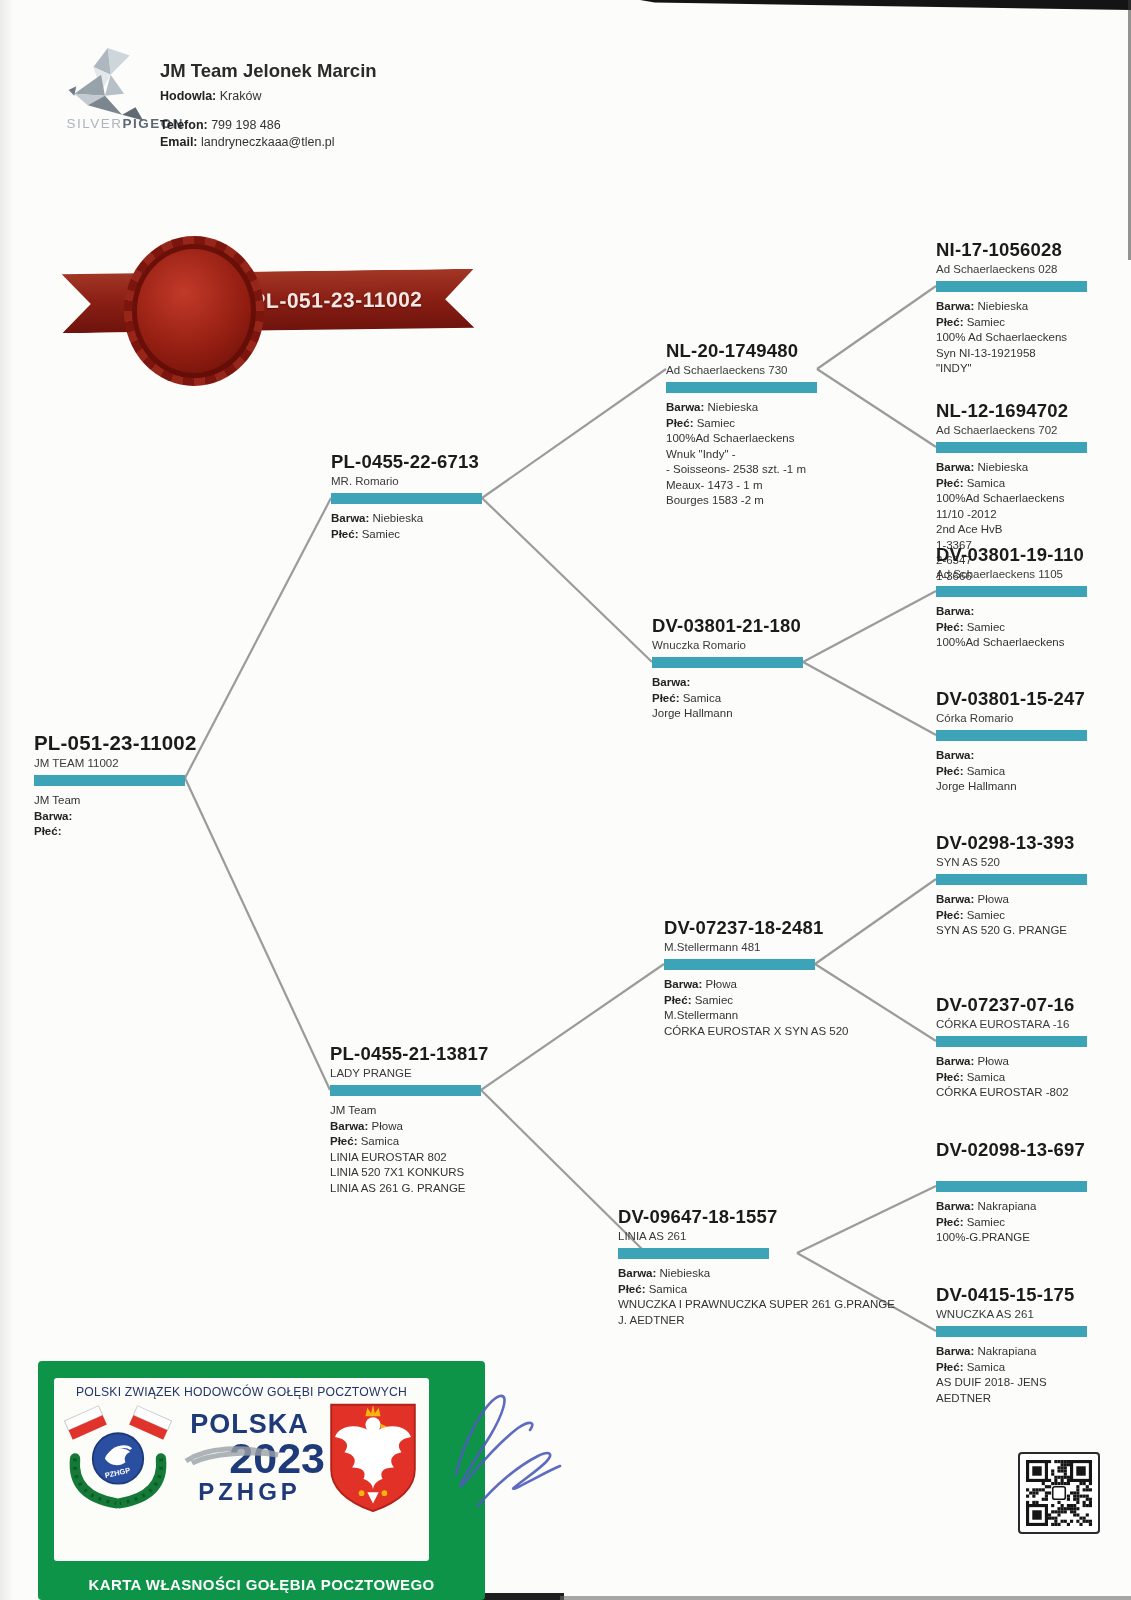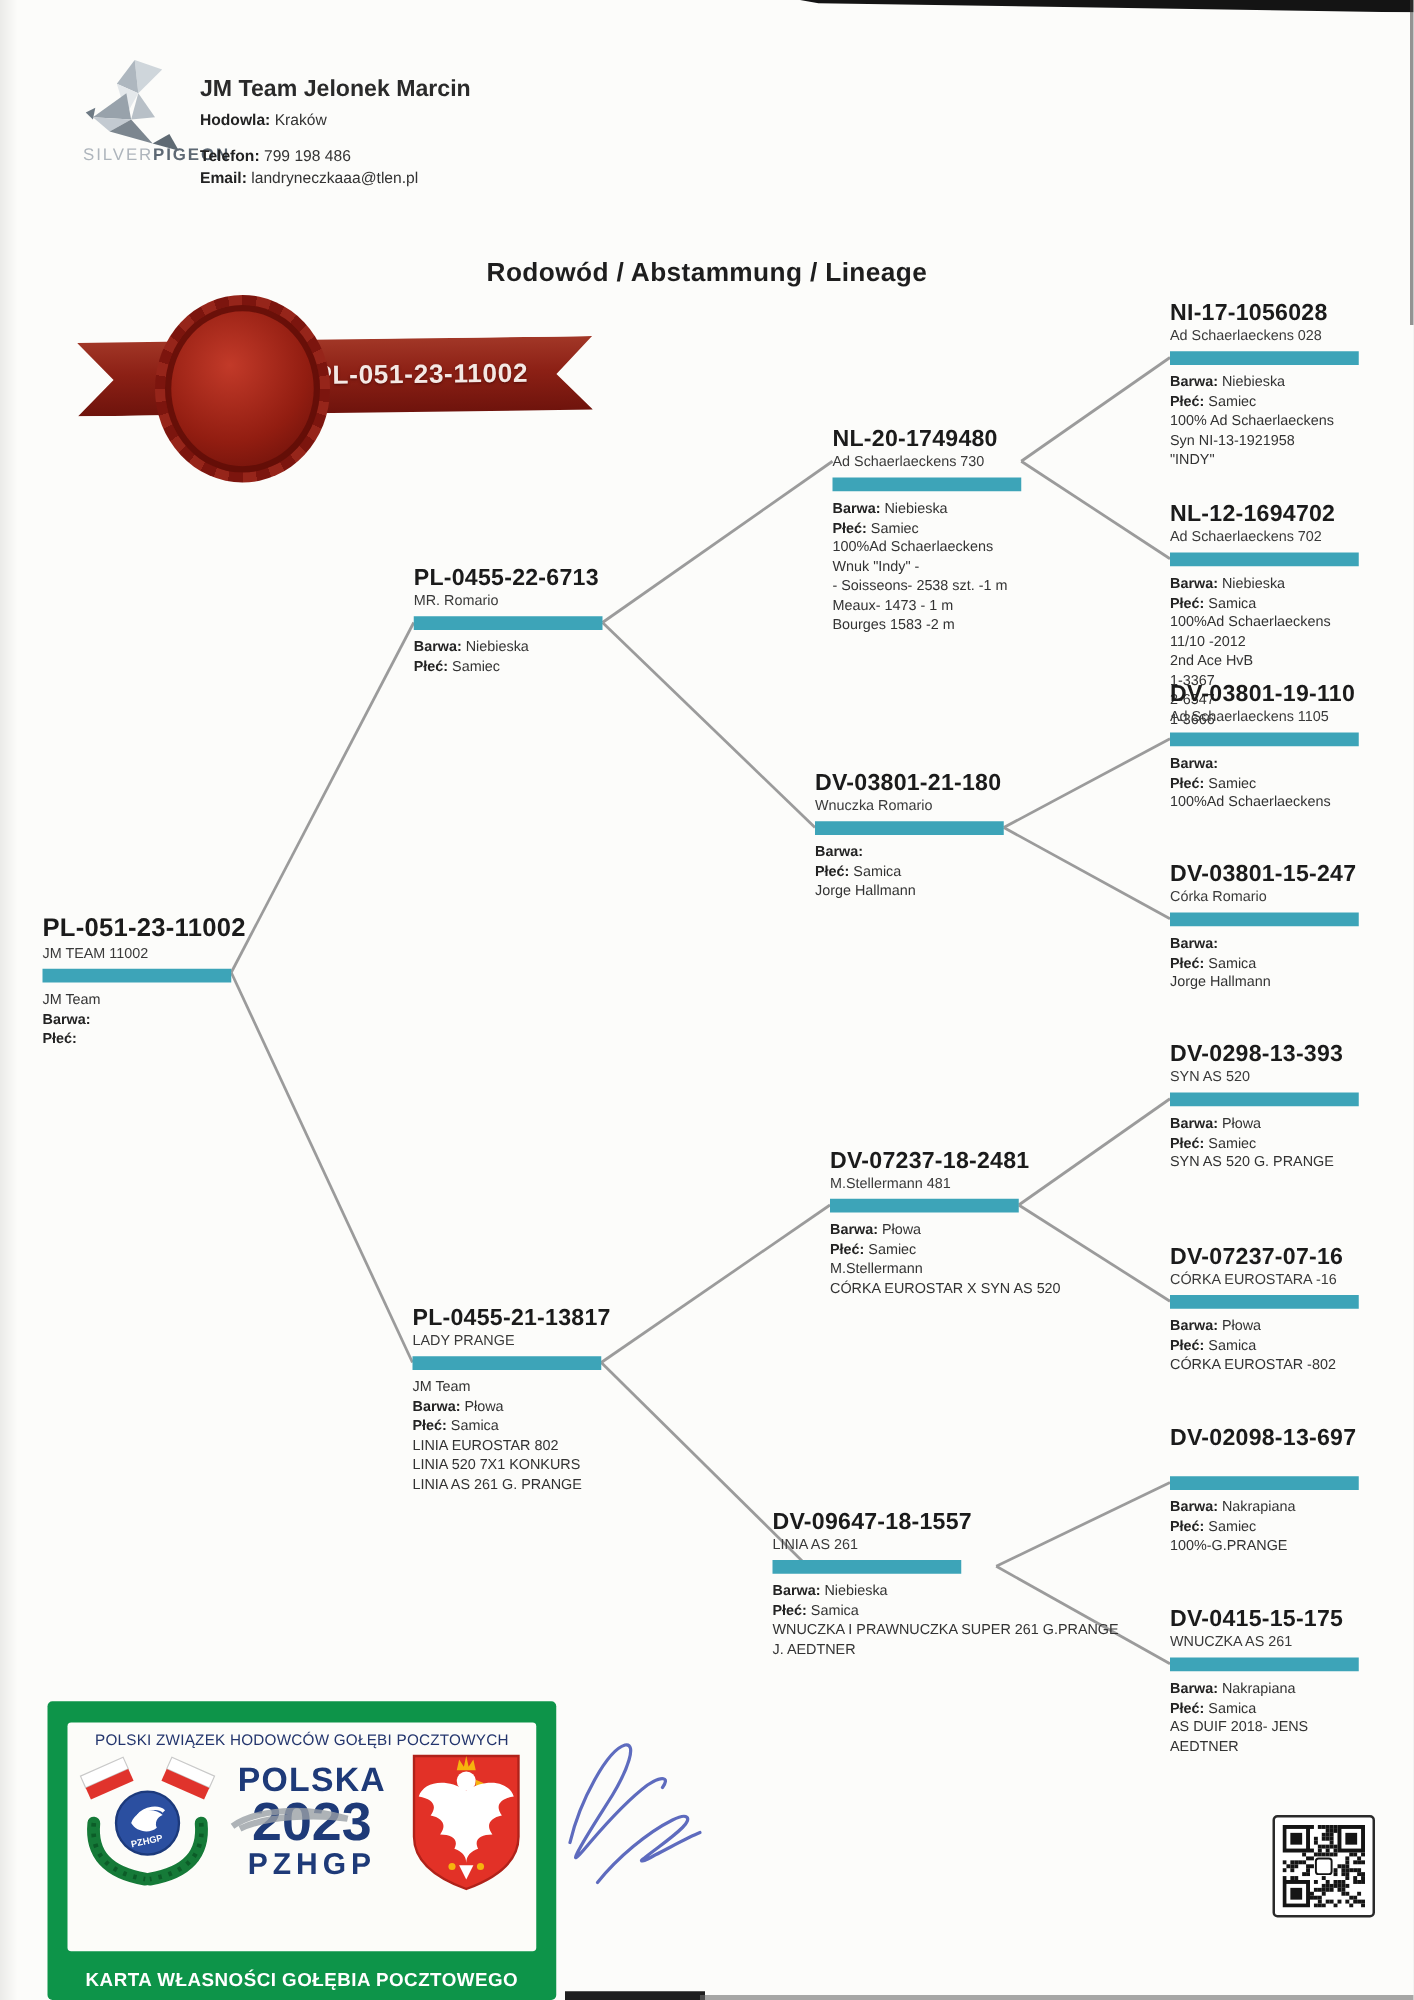--- a/index.html
+++ b/index.html
@@ -53,28 +53,28 @@
   .bird .ring{font-size:18.5px;font-weight:bold;color:#1b1b1b;white-space:nowrap;letter-spacing:.2px;}
   .bird .bname{font-size:11.5px;color:#3a3a3a;margin-top:2px;height:15px;white-space:nowrap;}
   .bird .bar{width:151px;height:11px;background:#3da4b8;margin-top:3px;}
   .bird .details{font-size:11.5px;line-height:15.5px;margin-top:7px;white-space:nowrap;color:#333;}
   .bird .details b{color:#232323;text-align:center;}
   .bird.root .ring{font-size:20.5px;}
   .bird.w290{width:290px;}
 
   
   .card{position:absolute;left:38px;top:1361px;width:407px;height:239px;
-    background:#0d9449;border-radius:4px;}
+    background:#0d9449;border-radius:4px;padding-left:40px;}
   .card-panel{position:absolute;left:16px;top:17px;width:375px;height:183px;
     background:#fcfcf9;border-radius:3px;}
   .card-top-text{margin-top:7px;text-align:center;font-size:12.2px;color:#23356d;letter-spacing:.2px;}
   .card-row{display:flex;align-items:center;justify-content:space-between;padding:2px 8px 0 8px;}
   .card-center{flex:1;text-align:center;color:#1e3a78;position:relative;}
   .card-center .polska{font-size:27px;font-weight:bold;letter-spacing:1px;line-height:1;}
-  .card-center .year{font-size:43px;font-weight:bold;line-height:.95;}
+  .card-center .year{font-size:43px;font-weight:bold;line-height:.95;text-align:right;}
   .card-center .org{font-size:24px;font-weight:bold;letter-spacing:4px;line-height:1.05;}
   .smudge{position:absolute;left:8px;top:34px;width:102px;height:22px;pointer-events:none;}
   .card-rings{position:absolute;left:12px;right:12px;bottom:3px;display:flex;
     justify-content:space-between;font-size:23px;font-weight:bold;color:#14142c;}
   .card-bottom-text{position:absolute;left:0;bottom:7px;width:100%;text-align:center;
     color:#ffffff;font-weight:bold;font-size:15px;letter-spacing:.4px;}
 
   
   .signature{position:absolute;left:438px;top:1378px;width:230px;height:150px;}
 
@@ -113,21 +113,20 @@
   </div>
   <div class="owner-line" style="top:118px">
     <b>Telefon:</b>
     <span>799 198 486</span>
   </div>
   <div class="owner-line" style="top:135px">
     <b>Email:</b>
     <span>landryneczkaaa@tlen.pl</span>
   </div>
 
-  <div class="doc-title">Rodowód / Abstammung / Lineage</div>
 
   <div class="ribbon-wrap">
     <div class="ribbon-band">
       <div class="ribbon-text">PL-051-23-11002</div>
     </div>
     <div class="seal-scallop"></div>
     <div class="seal"></div>
   </div>
 
   <svg class="connectors" width="1131" height="1600">

